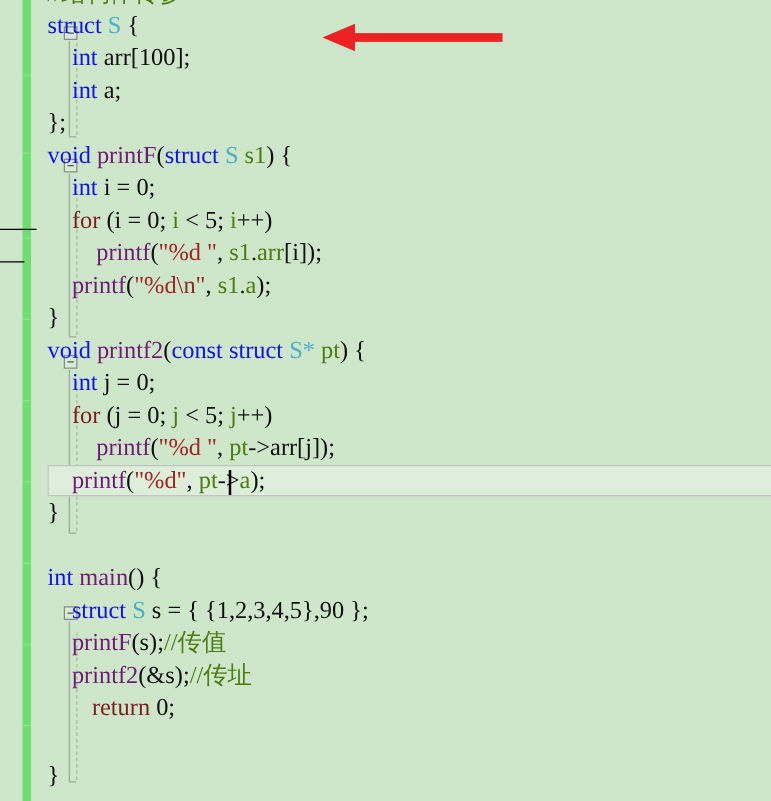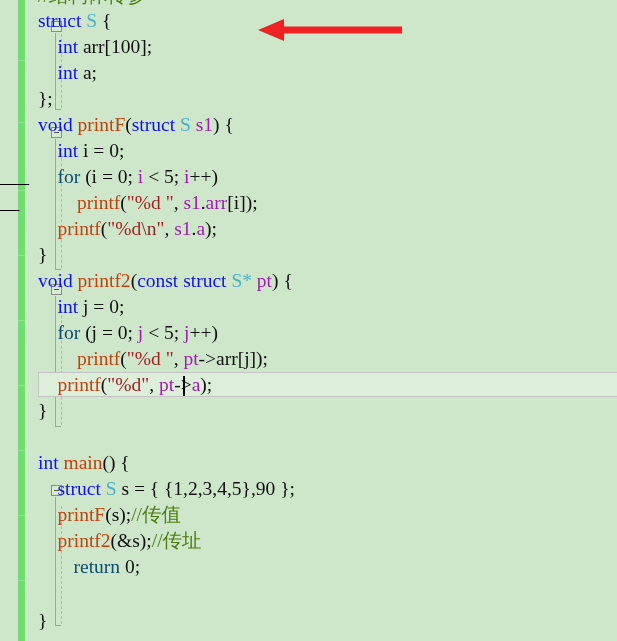--- a/index.html
+++ b/index.html
@@ -74,27 +74,27 @@
     height: 25px;
     background: #ddeedb;
     border-top: 1px solid #c3c3c3;
     border-bottom: 1px solid #c3c3c3;
     border-left: 1px solid #c3c3c3;
     box-sizing: border-box;
   }
   
   .kw   { color: #1111ee; }        
   .type { color: #4ab0c8; }        
-  .fn   { color: #c2410c; }        
+  .fn   { color: #701a75; }        
   .str  { color: #a52222; }        
   .esc  { color: #8a2a2a; }        
   .plain{ color: #101010; }        
-  .var  { color: #a21caf; }        
+  .var  { color: #4d7c0f; }        
   .cmt  { color: #4d7c0f; }        
-  .ctl  { color: #0c4a6e; }        
+  .ctl  { color: #7f1d1d; }        
 
   
   .fold-box {
     position: absolute;
     width: 11px; height: 11px;
     border: 1px solid #8a8a8a;
     background: #d7ecd4;
     box-sizing: border-box;
   }
   .fold-box::after {

